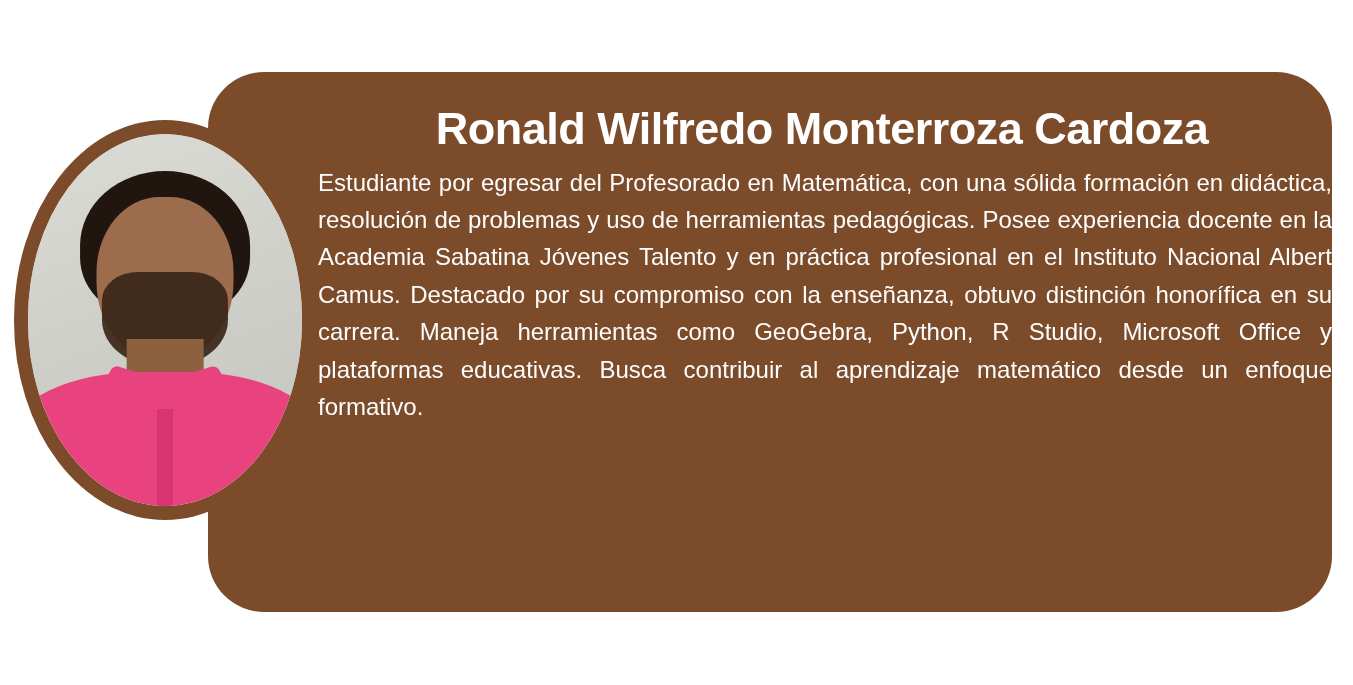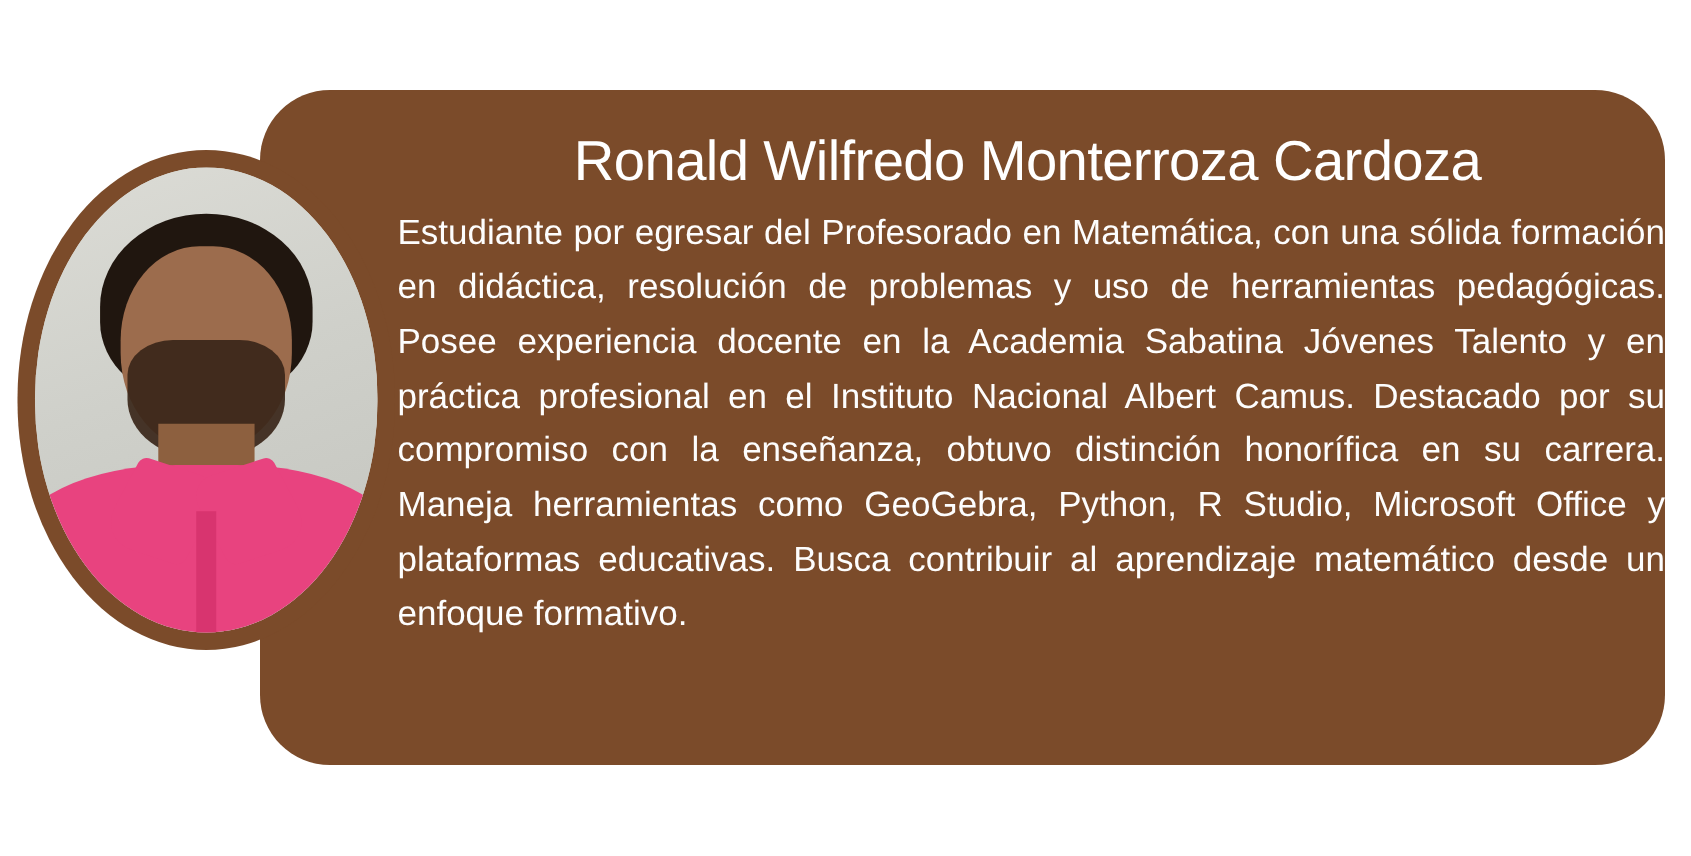--- a/index.html
+++ b/index.html
@@ -133,30 +133,30 @@
   .card-text {
     position: absolute;
     left: 318px;
     top: 104px;
     width: 1022px;
   }
   .card-title {
     margin: 0 0 10px 0;
     color: #ffffff;
     font-size: 45px;
-    font-weight: normal;
+    font-weight: bold;
     letter-spacing: -0.5px;
     line-height: 1.1;
     text-align: center;
     padding-right: 14px;
   }
   .card-bio {
     margin: 0;
     color: #fdfdfd;
-    font-size: 28px;
+    font-size: 24px;
     line-height: 1.56;
     text-align: justify;
     text-justify: inter-word;
     padding-right: 8px;
     font-weight: 400;
   }
 </style>
 </head>
 <body>
 

